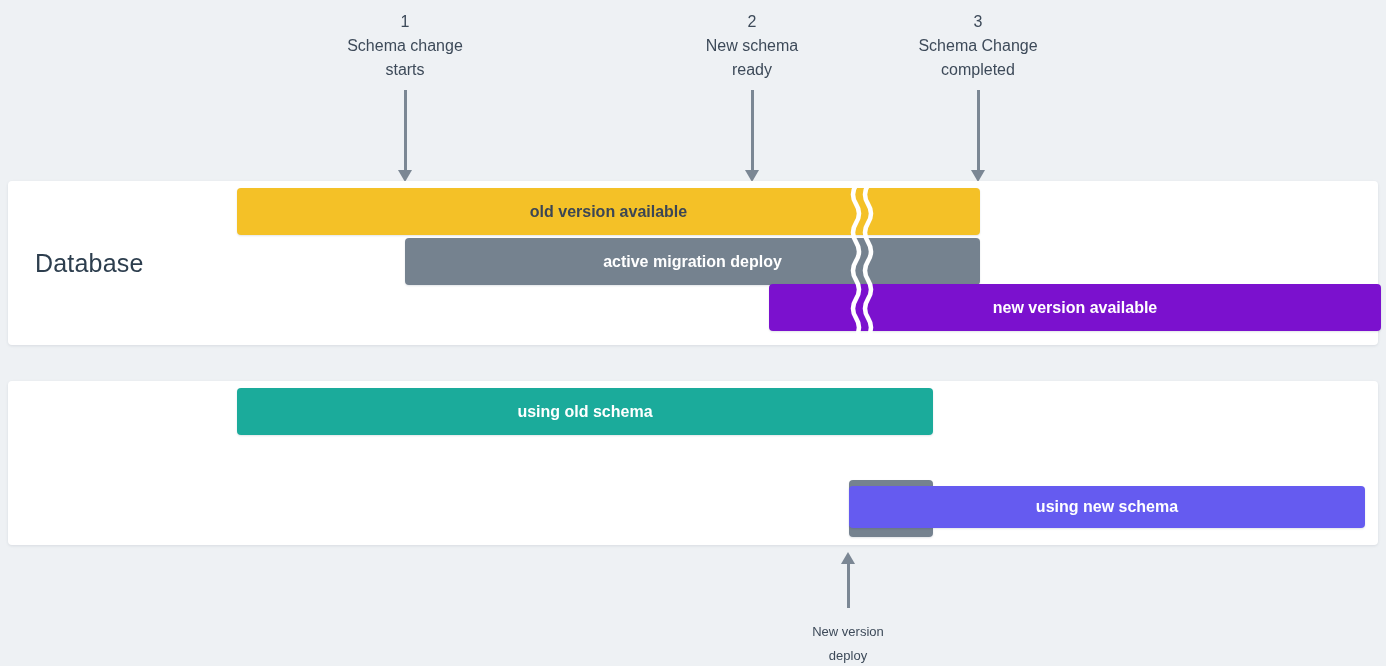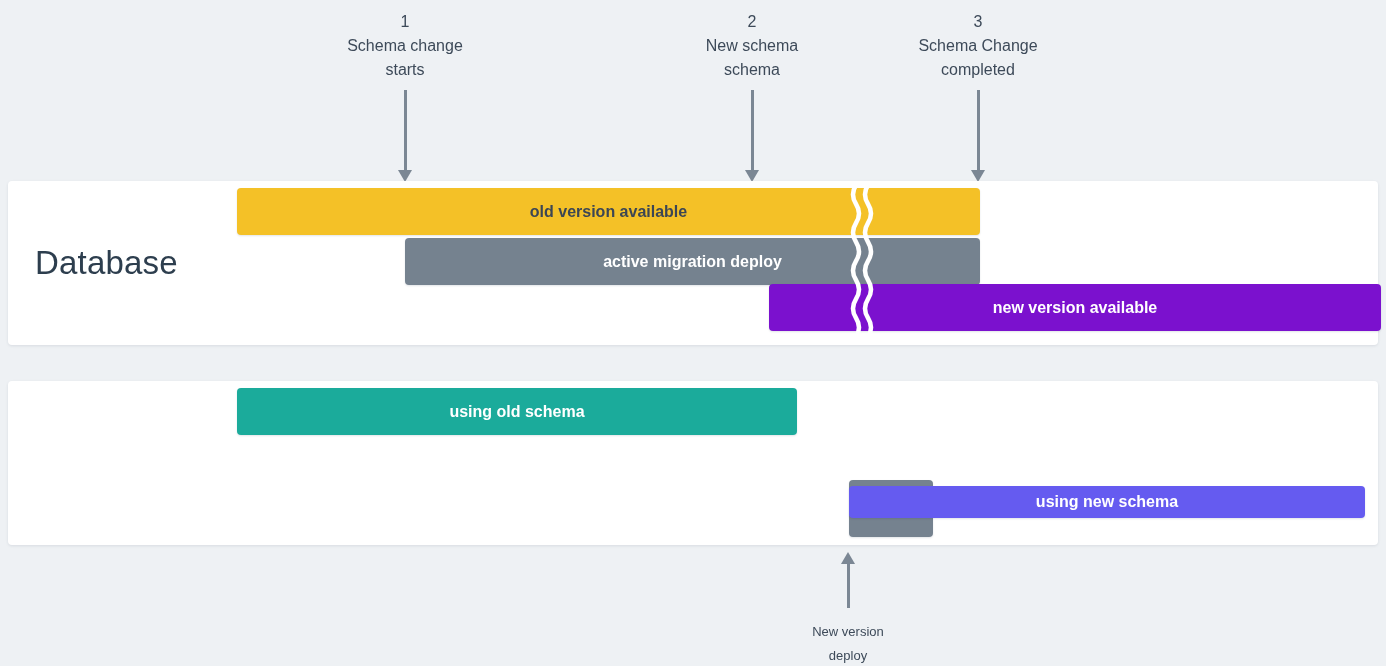--- a/index.html
+++ b/index.html
@@ -36,34 +36,34 @@
      border-top:12px solid var(--arrow);}
   .arrow-head-up{display:block;width:0;height:0;margin:0 auto;
      border-left:7px solid transparent;border-right:7px solid transparent;
      border-bottom:12px solid var(--arrow);}
 
   
   .lane-card{position:absolute;left:8px;width:1370px;height:164px;background:var(--card);
      border-radius:4px;box-shadow:0 1px 3px rgba(16,42,67,.10);}
   .lane-db{top:181px;}
   .lane-app{top:381px;}
-  .lane-label{position:absolute;left:27px;font-size:33px;line-height:40px;
+  .lane-label{position:absolute;left:27px;font-size:25px;line-height:40px;
      color:var(--lane-label);letter-spacing:.2px;}
   .lane-db .lane-label{top:62px;}
   .lane-app .lane-label{top:64px;}
 
   
   .bar{position:absolute;border-radius:4px;display:flex;align-items:center;justify-content:center;
      font-size:16px;font-weight:700;color:#ffffff;box-shadow:0 1px 2px rgba(16,42,67,.12);text-align:right;}
   .bar-old-version      {left:229px;top:7px;  width:743px;height:47px;background:var(--yellow);color:var(--bar-text-dark);}
   .bar-active-migration {left:397px;top:57px; width:575px;height:47px;background:var(--slate);}
   .bar-new-version      {left:745px;top:103px;width:612px;height:47px;background:var(--purple);margin-left:16px;}
-  .bar-using-old        {left:229px;top:7px;  width:560px;height:47px;background:var(--teal);}
+  .bar-using-old        {left:229px;top:7px;  width:696px;height:47px;background:var(--teal);}
   .bar-roll-out         {left:841px;top:63px; width:84px; height:57px;background:var(--slate);margin-top:36px;}
-  .bar-using-new        {left:841px;top:105px;width:516px;height:32px;background:var(--indigo);}
+  .bar-using-new        {left:841px;top:105px;width:516px;height:42px;background:var(--indigo);}
 
   
   .squiggle{position:absolute;left:830px;top:0px;width:48px;height:160px;pointer-events:none;}
 
   
   .deploy-marker{position:absolute;left:738px;top:552px;width:220px;text-align:center;
      color:var(--note);font-size:13px;line-height:24px;}
   .deploy-marker .arrow-v{position:relative;left:auto;transform:none;display:inline-block;}
   .deploy-marker .arrow-shaft{height:44px;}
   .deploy-text{margin-top:4px;}
@@ -79,21 +79,21 @@
     <div>starts</div>
     <span class="arrow-v">
       <span class="arrow-shaft"></span>
       <span class="arrow-head-down"></span>
     </span>
   </div>
 
   <div class="marker marker-2">
     <div>2</div>
     <div>New schema</div>
-    <div>schema</div>
+    <div>ready</div>
     <span class="arrow-v">
       <span class="arrow-shaft"></span>
       <span class="arrow-head-down"></span>
     </span>
   </div>
 
   <div class="marker marker-3">
     <div>3</div>
     <div>Schema Change</div>
     <div>completed</div>

